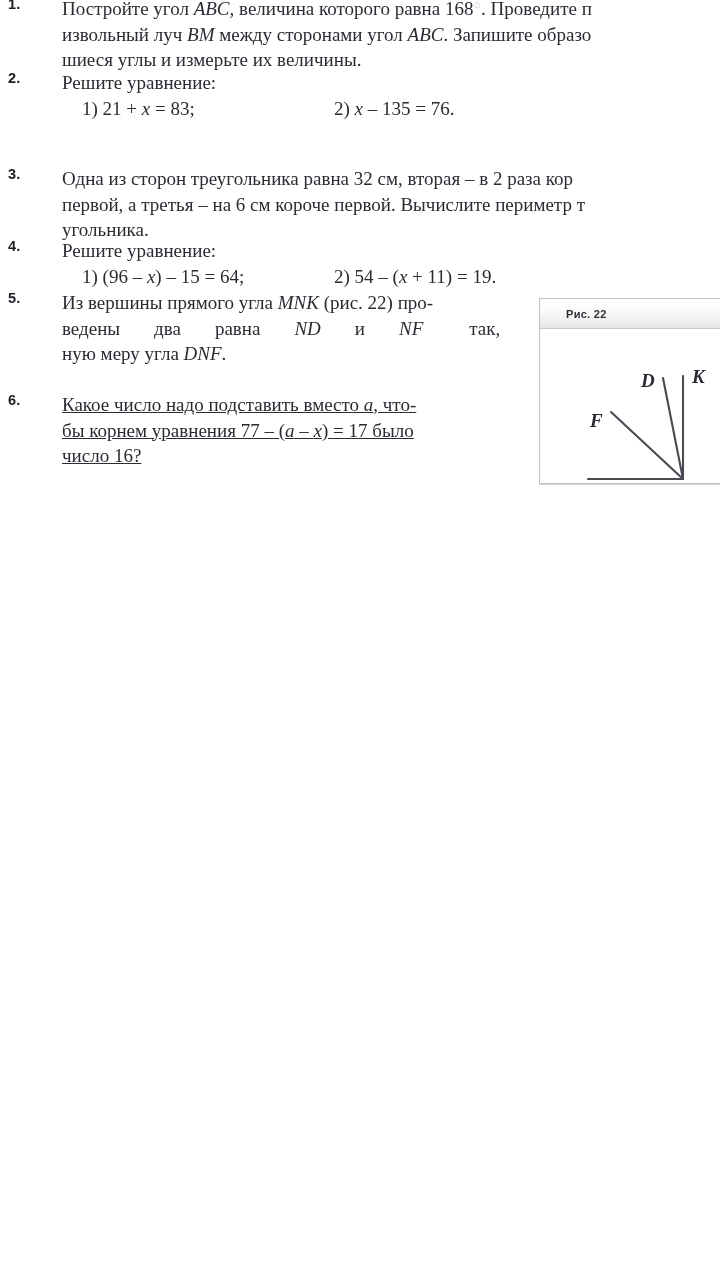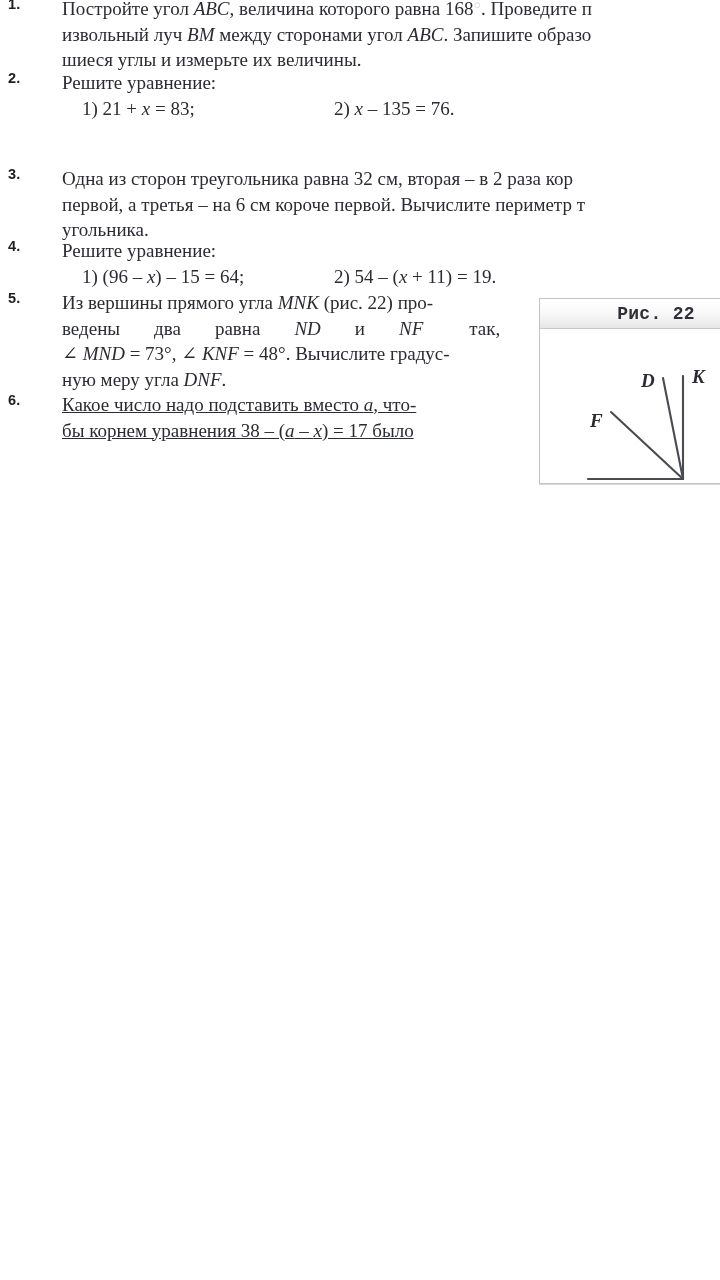--- a/index.html
+++ b/index.html
@@ -98,27 +98,27 @@
     background: #ffffff;
     box-shadow: 0 1px 0 #d8d8d8;
   }
 
   #figure-caption {
     position: relative;
     height: 30px;
     box-sizing: border-box;
     border-bottom: 1px solid #c9c9c9;
     background: linear-gradient(to bottom, #ffffff 0%, #fbfbfb 38%, #f1f1f1 72%, #e6e6e6 100%);
-    font-family: Liberation Mono, monospace;
+    font-family: Liberation Sans, sans-serif;
     font-weight: bold;
-    font-size: 18px;
+    font-size: 11px;
     color: #2e2e36;
     display: flex;
     align-items: center;
-    justify-content: center;
+    justify-content: flex-start;
     letter-spacing: 0.3px;
   }
   #figure-caption .cap-text {
     transform: translateX(26px);
   }
 
   #figure-canvas {
     position: relative;
     width: 100%;
     height: 154px;
@@ -183,30 +183,30 @@
       <div class="ln">Решите уравнение:</div>
       <div class="ln indent1"><span class="sub-a"><span>1) (96 – </span><i class="v">x</i><span>) – 15 = 64;</span></span><span><span>2) 54 – (</span><i class="v">x</i><span> + 11) = 19.</span></span></div>
     </div>
   </div>
 
   <div class="ex-item" style="top:290px;">
     <div class="ex-num">5.</div>
     <div class="ex-body" style="width:445px;">
       <div class="ln"><span>Из вершины прямого угла </span><i class="v">MNK</i><span> (рис. 22) про-</span></div>
       <div class="ln"><span>ведены</span><span class="wide-sp2"></span><span>два</span><span class="wide-sp2"></span><span>равна</span><span class="wide-sp2"></span><i class="v">ND</i><span class="wide-sp2"></span><span>и</span><span class="wide-sp2"></span><i class="v">NF</i><span class="wide-sp3"></span><span>так,</span><span class="wide-sp3"></span><span>что</span></div>
-      <div class="ln"><span class="ang">∠</span>&nbsp;<i class="v">MND</i><span> = 73°, </span><span class="ang">∠</span>&nbsp;<i class="v">KNF</i><span> = 48°. Вычислите градус-</span></div>
       <div class="ln"><span>ную меру угла </span><i class="v">DNF</i><span>.</span></div>
     </div>
   </div>
 
   <div class="ex-item" style="top:392px;">
     <div class="ex-num">6.</div>
     <div class="ex-body" style="width:445px;text-decoration:underline;">
       <div class="ln"><span>Какое число надо подставить вместо </span><i class="v">a</i><span>, что-</span></div>
-      <div class="ln"><span>бы корнем уравнения 38 – (</span><i class="v">a</i><span> – </span><i class="v">x</i><span>) = 17 было</span></div>
+      <div class="ln"><span>бы корнем уравнения 77 – (</span><i class="v">a</i><span> – </span><i class="v">x</i><span>) = 17 было</span></div>
+      <div class="ln">число 16?</div>
     </div>
   </div>
 
 </div>
 
 <div id="figure-box">
   <div id="figure-caption">
     <span class="cap-text">Рис. 22</span>
   </div>
   <div id="figure-canvas">

